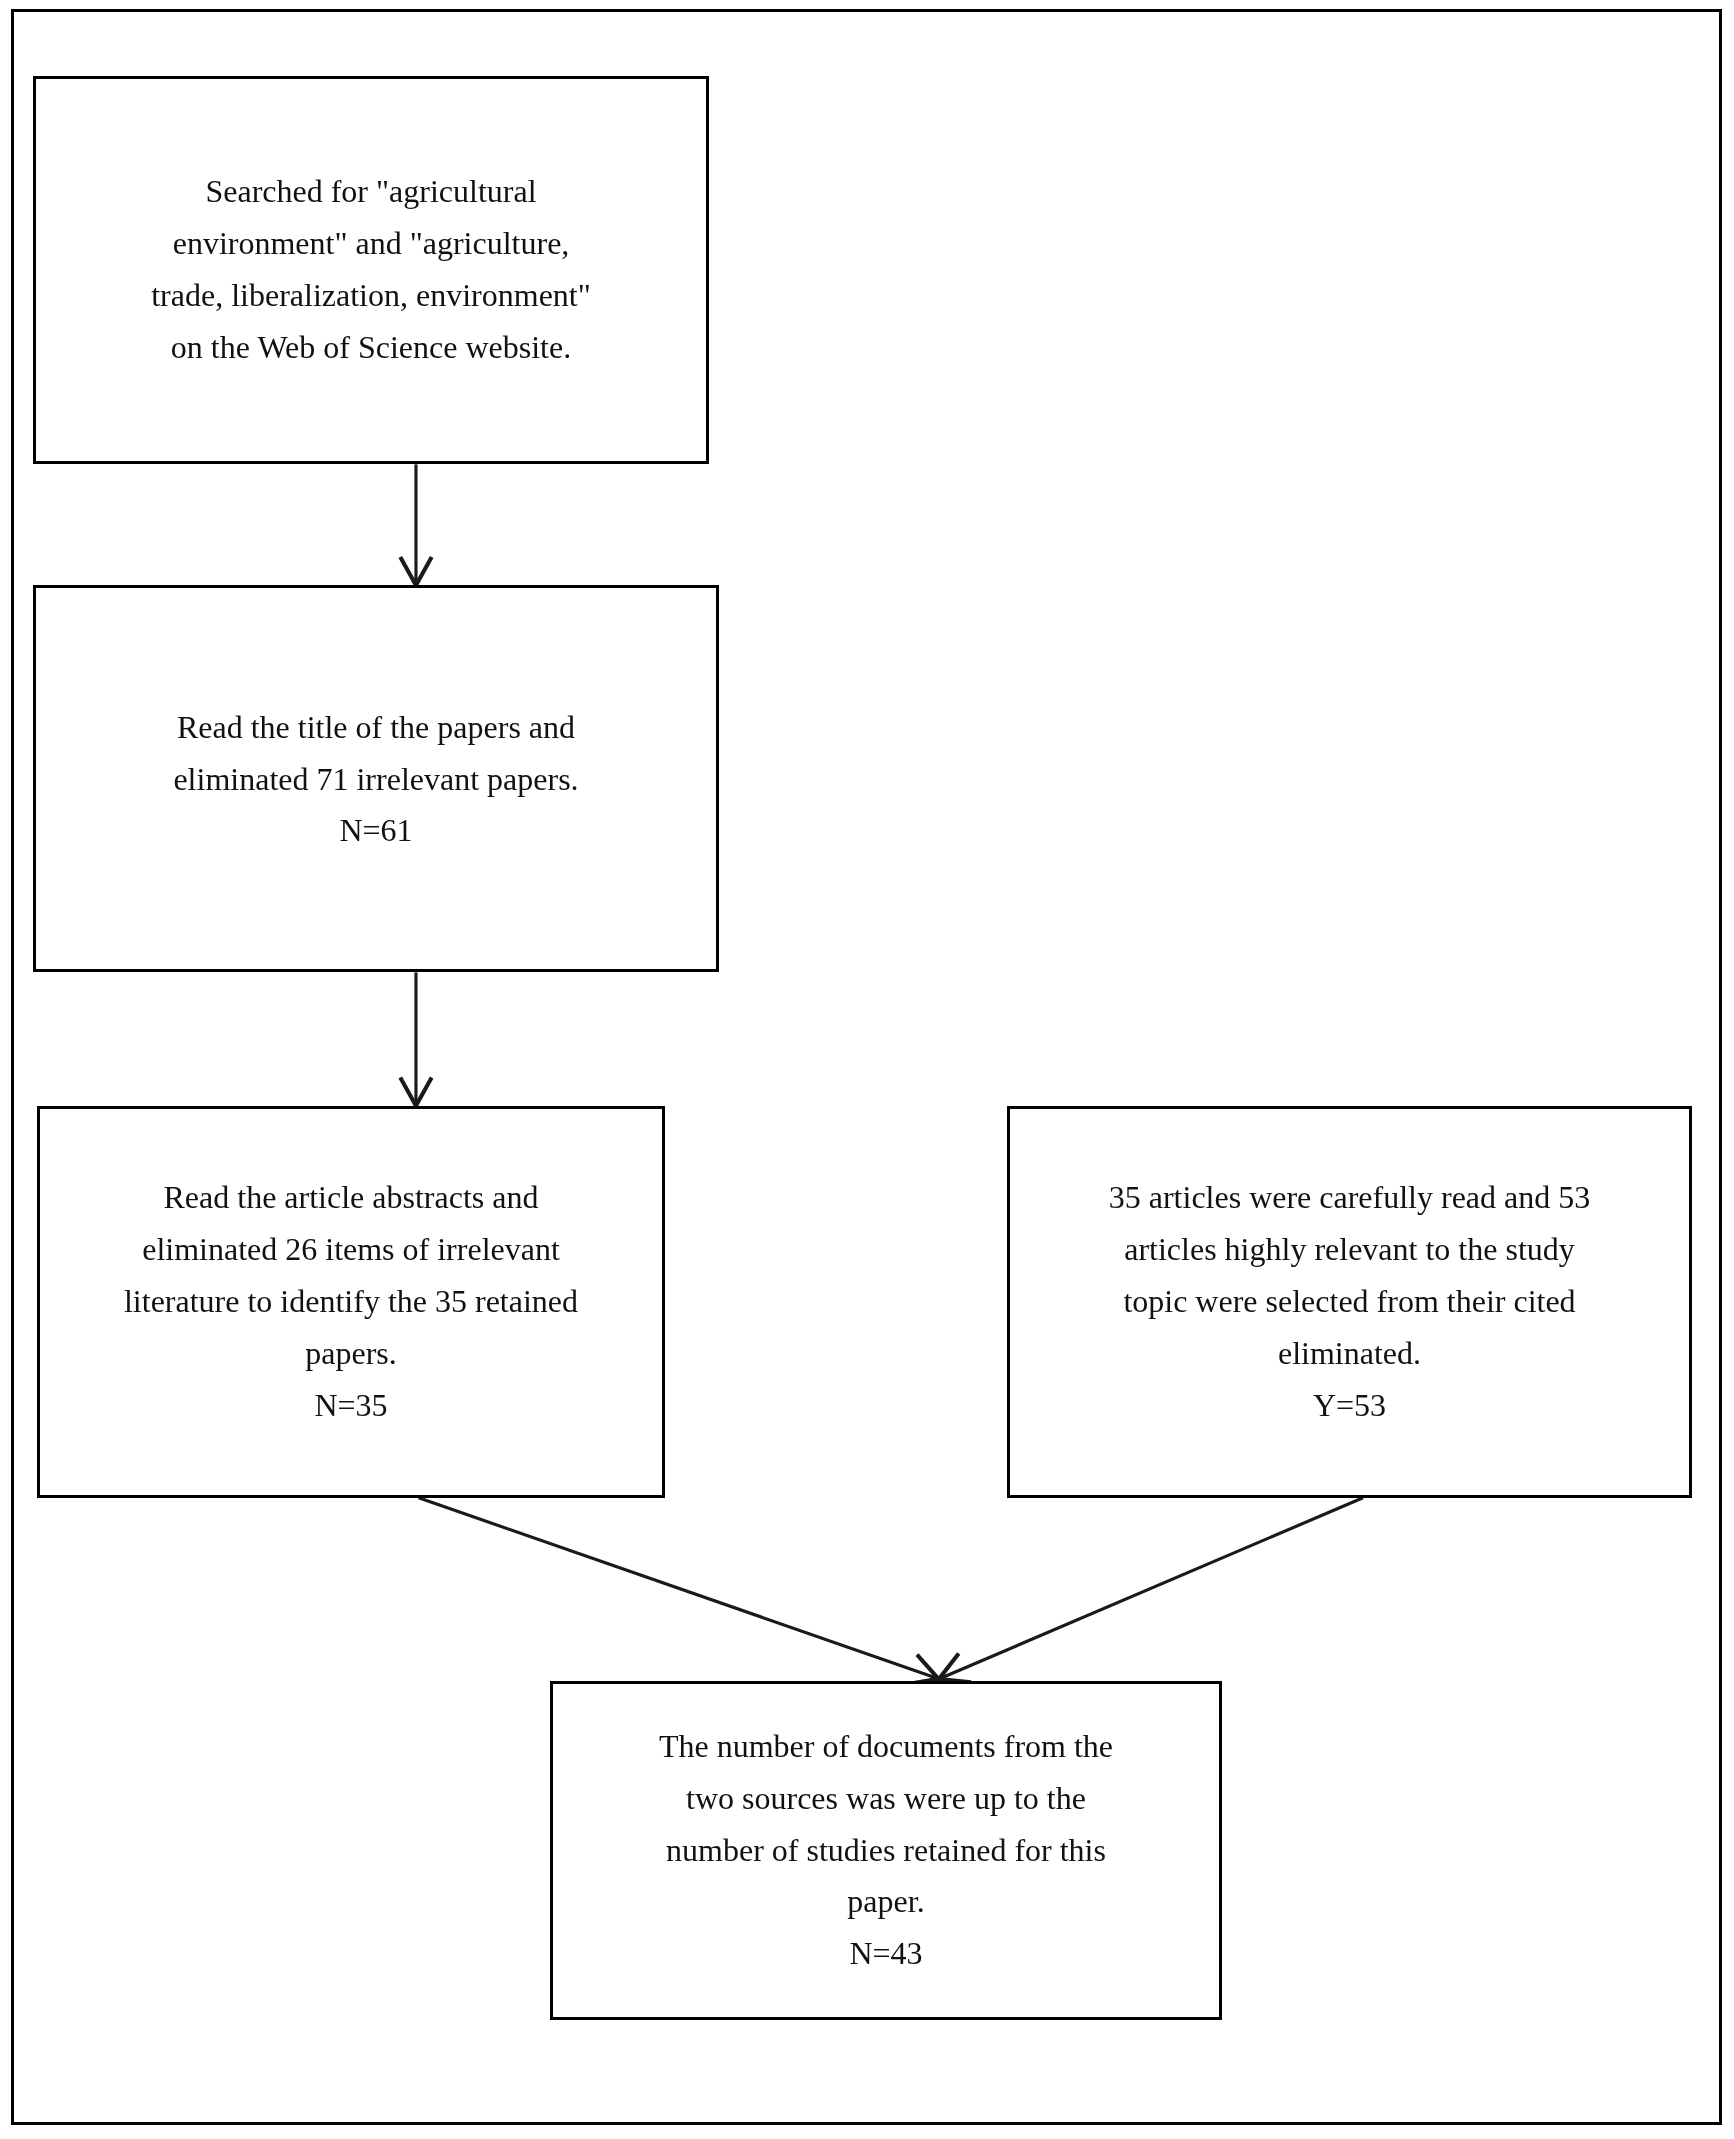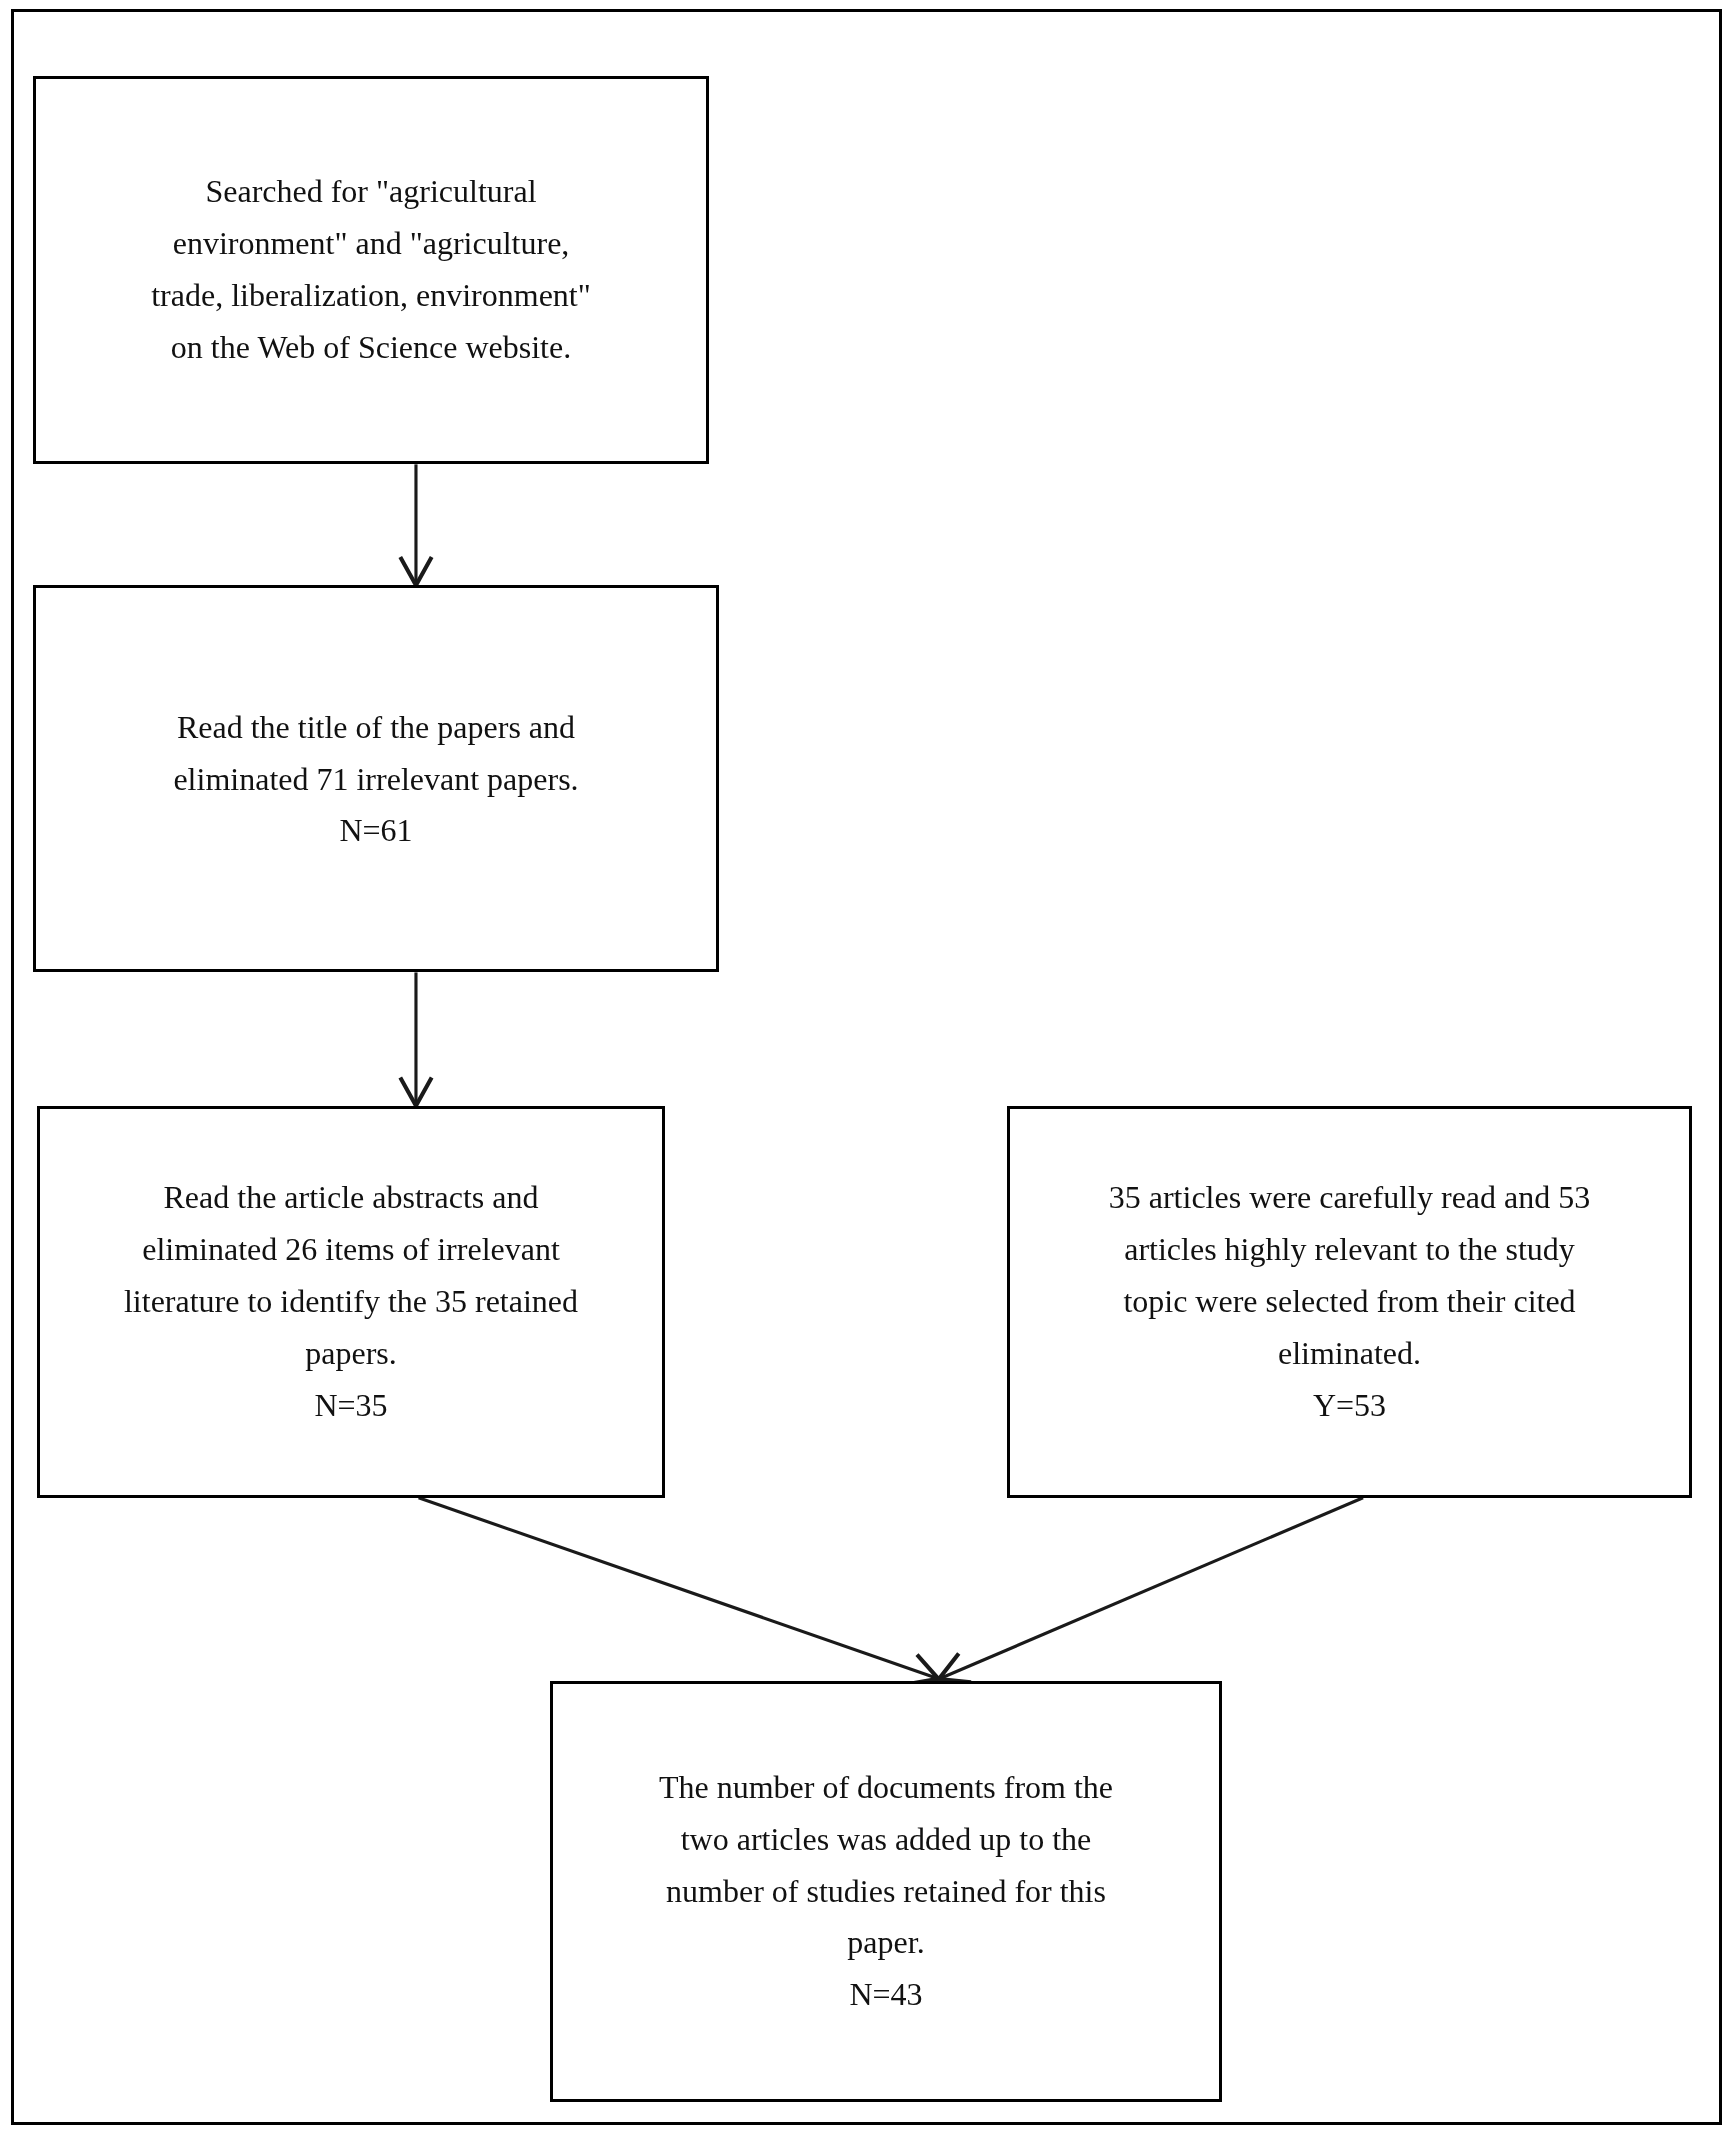--- a/index.html
+++ b/index.html
@@ -49,21 +49,21 @@
   .flow-box .count {
     display: block;
     white-space: nowrap;
   }
 
   
   #box-search   { left: 33px;   top: 76px;  width: 676px; height: 388px; }
   #box-title    { left: 33px;   top: 585px; width: 686px; height: 387px; }
   #box-abstract { left: 37px;   top: 1106px; width: 628px; height: 392px; }
   #box-cited    { left: 1007px; top: 1106px; width: 685px; height: 392px; }
-  #box-total    { left: 550px; top: 1681px; width: 672px; height: 421px; }
+  #box-total    { left: 550px; top: 1681px; width: 672px; height: 339px; }
 
   
   #box-title    { justify-content: center; }
   #box-title .stack { margin-top: 2.1px; }
 
   .stack { display: block; }
 
   
   #arrow-layer {
     position: absolute;
@@ -137,21 +137,21 @@
       <span class="line">articles highly relevant to the study</span>
       <span class="line">topic were selected from their cited</span>
       <span class="line">eliminated.</span>
       <span class="count">Y=53</span>
     </span>
   </div>
 
   <div class="flow-box" id="box-total">
     <span class="stack">
       <span class="line">The number of documents from the</span>
-      <span class="line">two articles was added up to the</span>
+      <span class="line">two sources was were up to the</span>
       <span class="line">number of studies retained for this</span>
       <span class="line">paper.</span>
       <span class="count">N=43</span>
     </span>
   </div>
 
 </div>
 
 
 </body></html>

